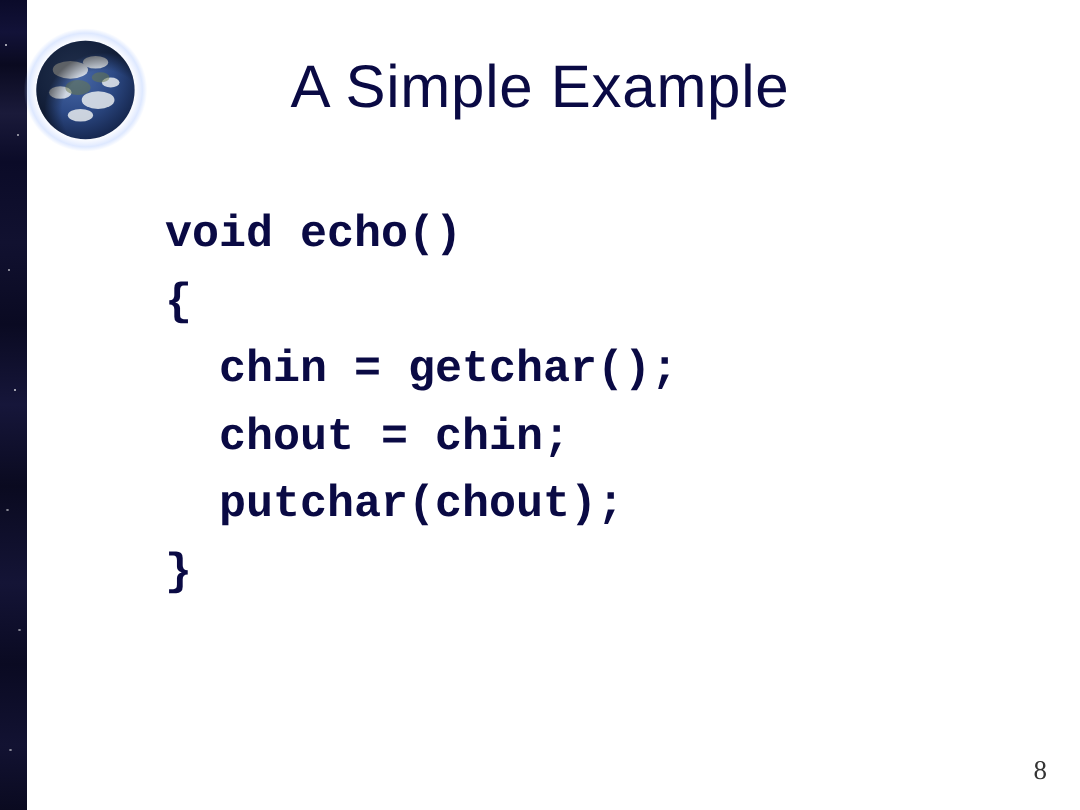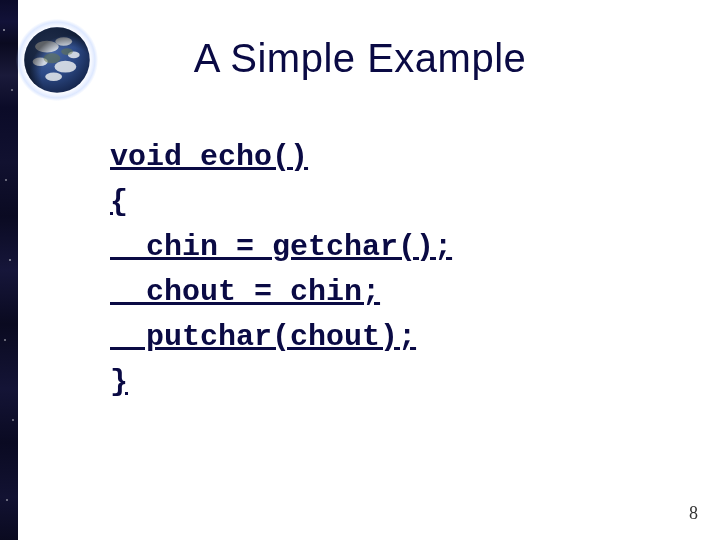--- a/index.html
+++ b/index.html
@@ -73,21 +73,20 @@
   .code-block {
     position: absolute;
     left: 110px;
     top: 135px;
     font-family: "Courier New", Courier, monospace;
     font-size: 30px;
     font-weight: bold;
     color: #0a0a44;
     line-height: 1.5;
     white-space: pre;
-    text-decoration: underline;
   }
   .page-number {
     position: absolute;
     right: 22px;
     bottom: 16px;
     font-size: 18px;
     color: #333;
     font-family: "Times New Roman", Times, serif;
   }
 </style>

